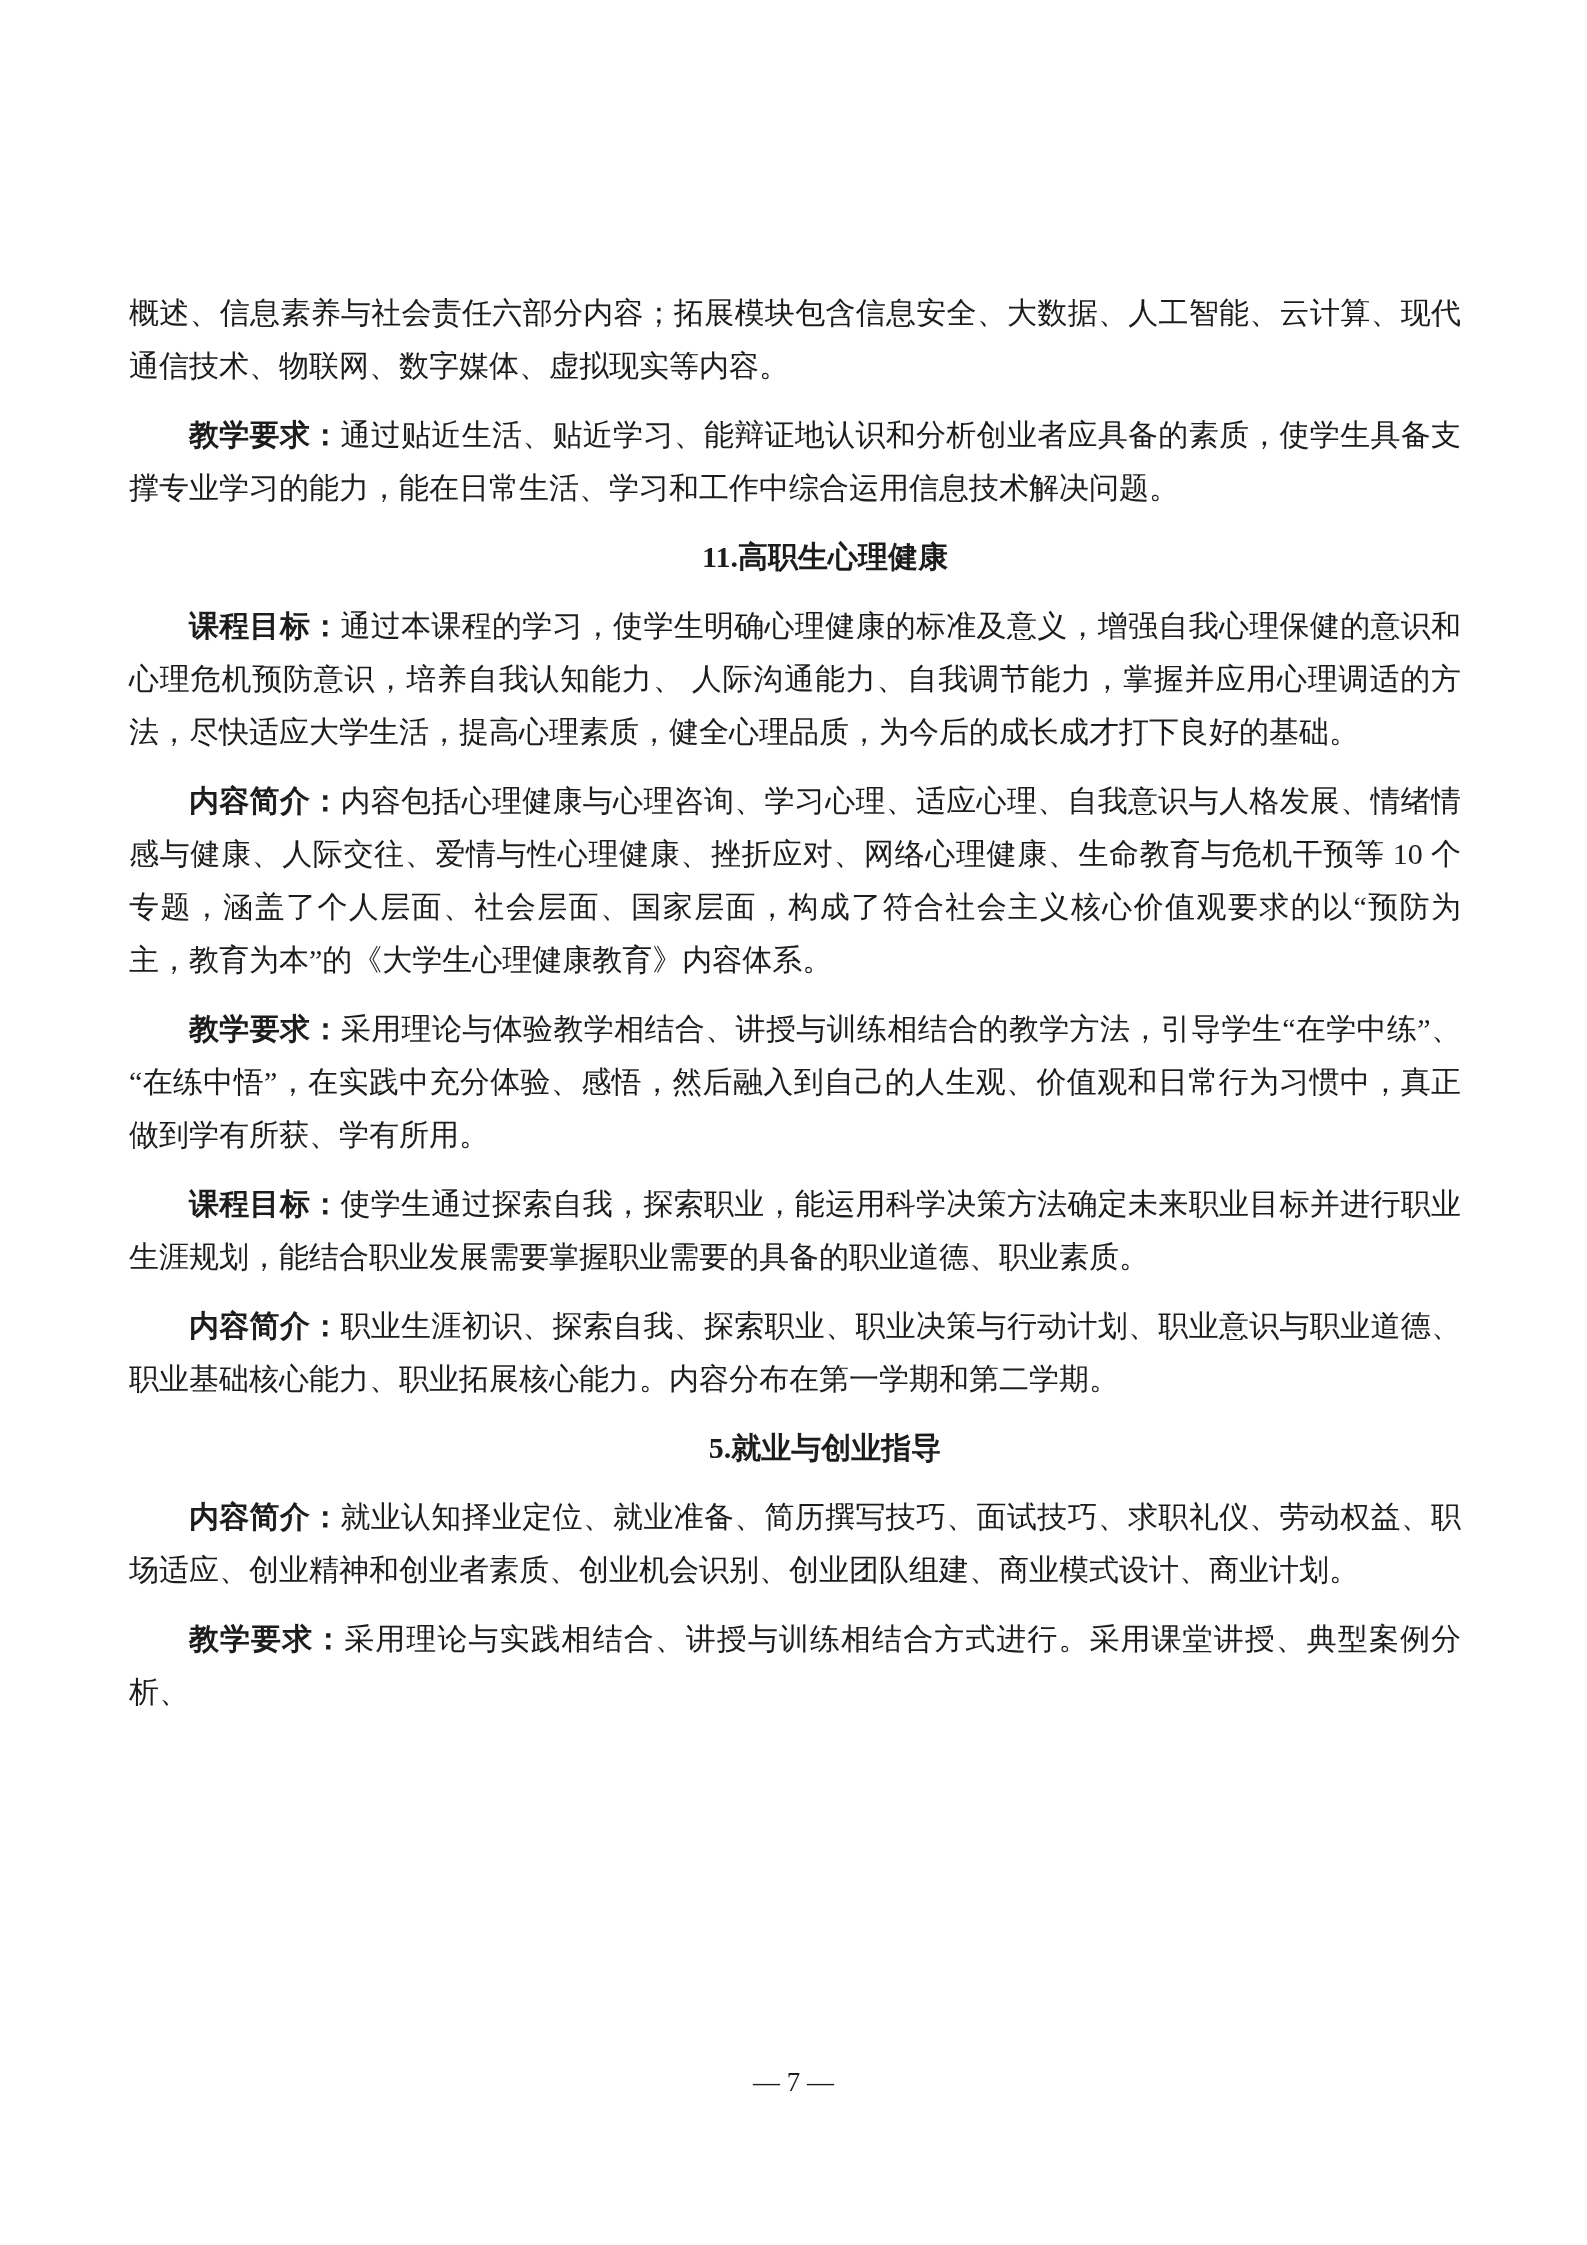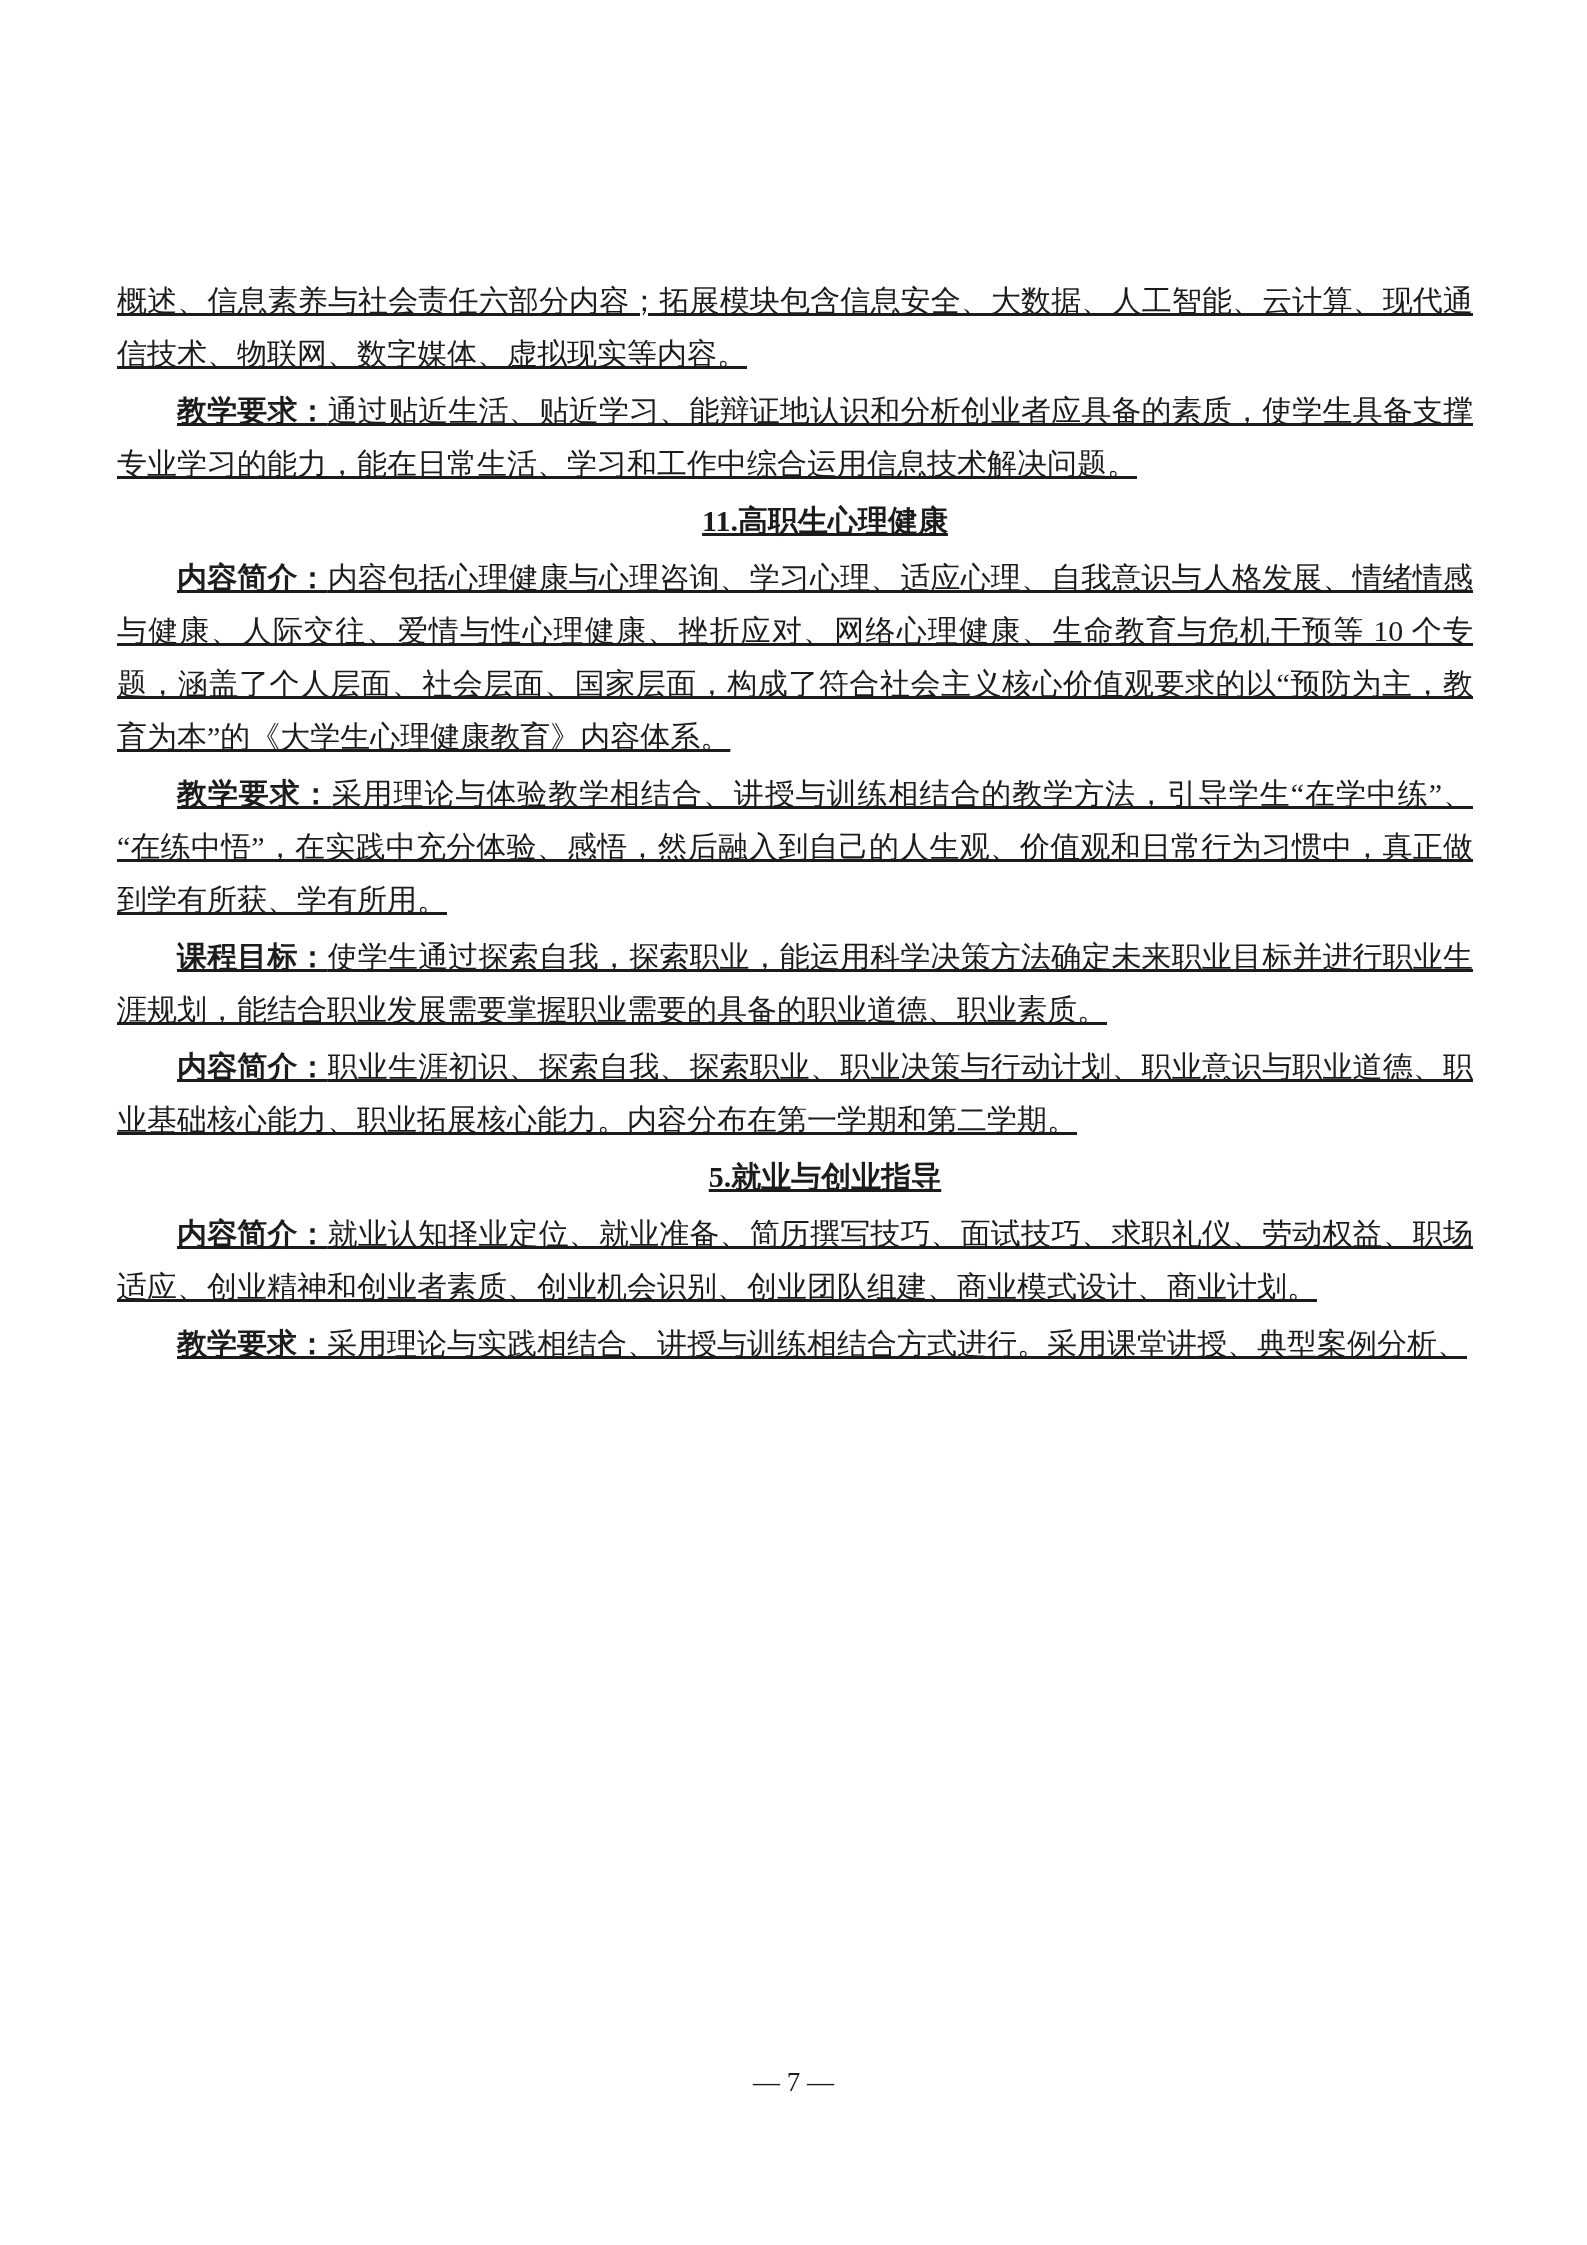--- a/index.html
+++ b/index.html
@@ -19,24 +19,23 @@
   .content {
     position: absolute;
     left: 113px;
     top: 270px;
     width: 1364px;
     font-size: 30px;
     line-height: 53px;
     text-align: justify;
   }
   .content p {
-    margin: 4px;
+    margin: 16px;
     padding: 0;
     text-indent: 2em;
-    text-decoration: underline;
   }
   .content p.no-indent {
     text-indent: 0;
   }
   .content p.heading {
     font-weight: bold;
     text-align: center;
   }
   .lead {
     font-weight: bold;
@@ -57,20 +56,21 @@
 
 <div class="page">
   <div class="content">
 
     <p class="no-indent"><span class="lead"></span><span>概述、信息素养与社会责任六部分内容；拓展模块包含信息安全、大数据、人工智能、云计算、现代通信技术、物联网、数字媒体、虚拟现实等内容。</span></p>
 
     <p><span class="lead">教学要求：</span><span>通过贴近生活、贴近学习、能辩证地认识和分析创业者应具备的素质，使学生具备支撑专业学习的能力，能在日常生活、学习和工作中综合运用信息技术解决问题。</span></p>
 
     <p class="heading"><span>11.高职生心理健康</span></p>
 
+    <p><span class="lead">课程目标：</span><span>通过本课程的学习，使学生明确心理健康的标准及意义，增强自我心理保健的意识和心理危机预防意识，培养自我认知能力、 人际沟通能力、自我调节能力，掌握并应用心理调适的方法，尽快适应大学生活，提高心理素质，健全心理品质，为今后的成长成才打下良好的基础。</span></p>
 
     <p><span class="lead">内容简介：</span><span>内容包括心理健康与心理咨询、学习心理、适应心理、自我意识与人格发展、情绪情感与健康、人际交往、爱情与性心理健康、挫折应对、网络心理健康、生命教育与危机干预等 10 个专题，涵盖了个人层面、社会层面、国家层面，构成了符合社会主义核心价值观要求的以“预防为主，教育为本”的《大学生心理健康教育》内容体系。</span></p>
 
     <p><span class="lead">教学要求：</span><span>采用理论与体验教学相结合、讲授与训练相结合的教学方法，引导学生“在学中练”、“在练中悟”，在实践中充分体验、感悟，然后融入到自己的人生观、价值观和日常行为习惯中，真正做到学有所获、学有所用。</span></p>
 
 
     <p><span class="lead">课程目标：</span><span>使学生通过探索自我，探索职业，能运用科学决策方法确定未来职业目标并进行职业生涯规划，能结合职业发展需要掌握职业需要的具备的职业道德、职业素质。</span></p>
 
     <p><span class="lead">内容简介：</span><span>职业生涯初识、探索自我、探索职业、职业决策与行动计划、职业意识与职业道德、职业基础核心能力、职业拓展核心能力。内容分布在第一学期和第二学期。</span></p>
 

